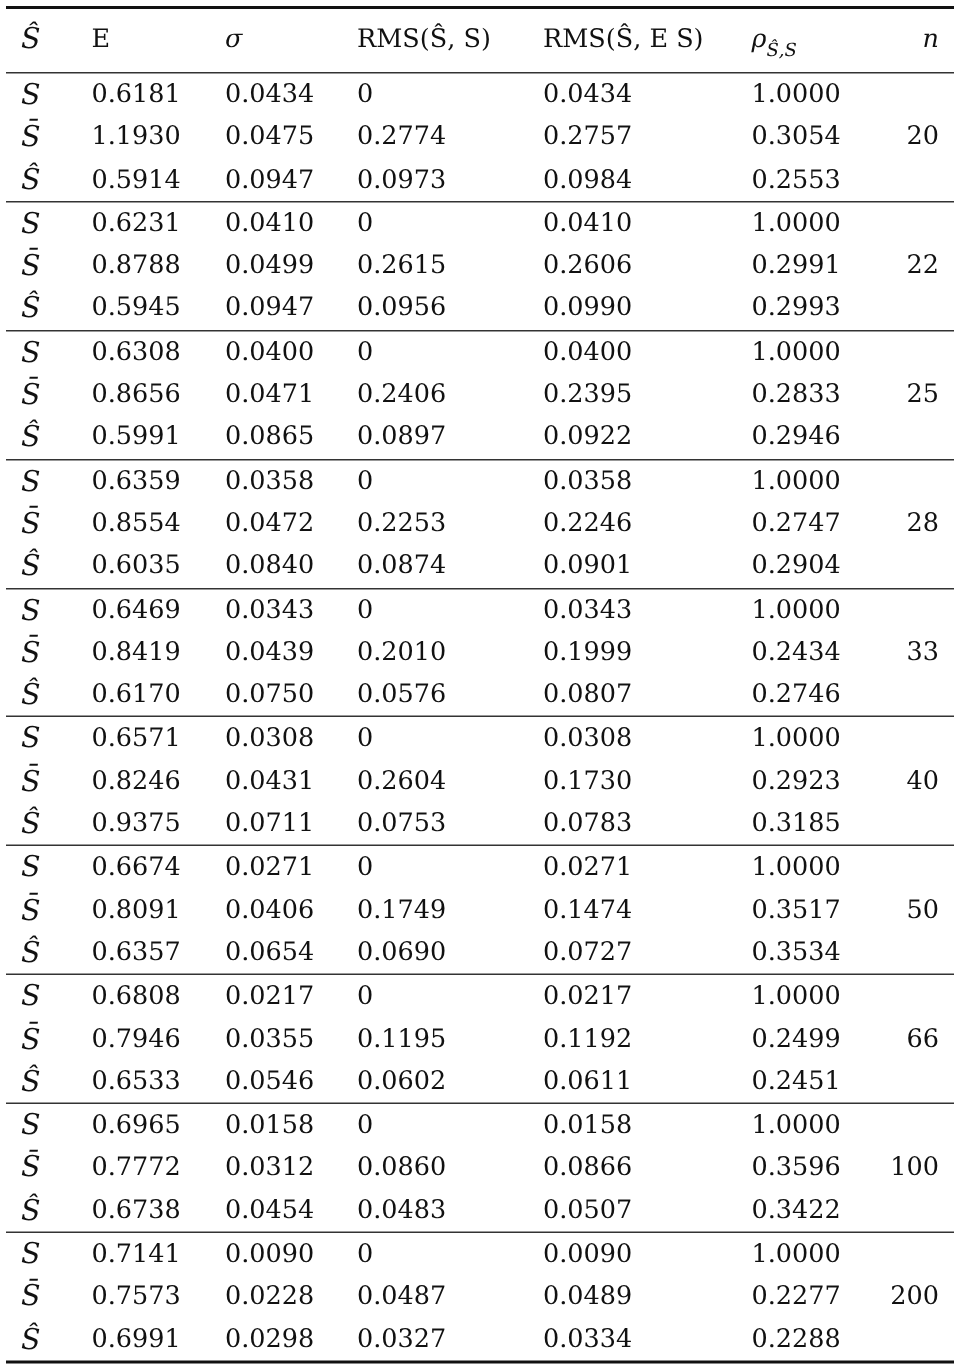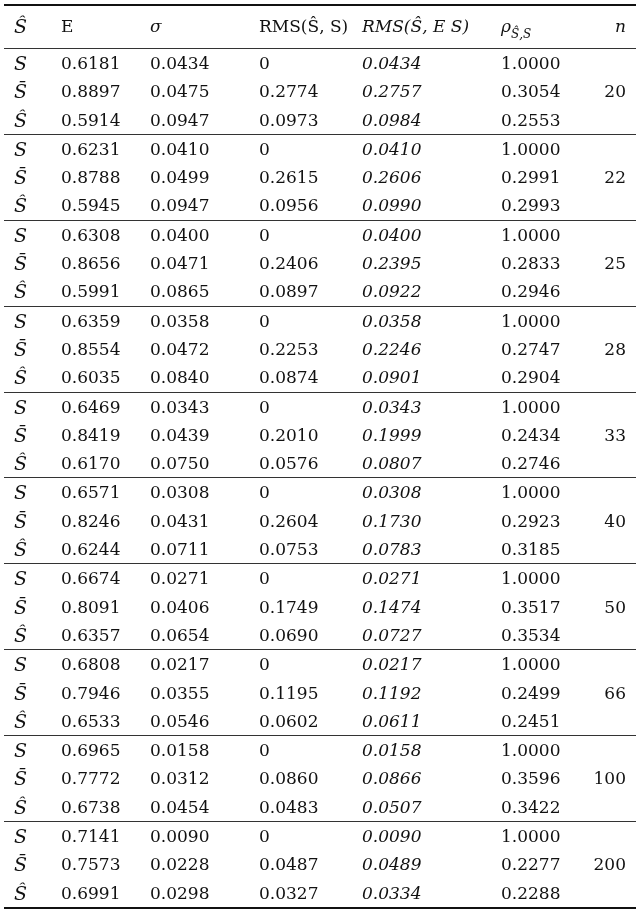--- a/index.html
+++ b/index.html
@@ -8,22 +8,22 @@
   .rule-thick { height:2px; background:#111; }
   .rule-mid { height:1px; background:#333; }
   .hdr { position:relative; height:42px; }
   .row { position:relative; height:28.3px; }
   .cell { position:absolute; top:0; font-size:17px; line-height:28px; white-space:nowrap; }
   .hdr .cell { line-height:40px; }
   .sym { font-style:italic; font-family:"DejaVu Serif", serif; font-size:19px; }
   .c0 { left:10px; }
   .c1 { left:57px; }
   .c2 { left:146px; }
-  .c3 { left:234px;margin-left:21px; }
-  .c4 { left:358px;font-style:italic; }
+  .c3 { left:234px; }
+  .c4 { left:358px; }
   .c5 { left:497px; }
   .c6 { right:10px; text-align:right; }
   .group { position:relative; }
   .sub { font-size:12px; vertical-align:-6px; font-style:italic;margin-top:41px; }
   .ital { font-style:italic; }
 </style>
 </head>
 <body>
 
 <div class="tbl">
@@ -43,21 +43,21 @@
         <div class="row">
           <span class="cell c0 sym">S</span>
           <span class="cell c1">0.6181</span>
           <span class="cell c2">0.0434</span>
           <span class="cell c3">0</span>
           <span class="cell c4">0.0434</span>
           <span class="cell c5">1.0000</span>
         </div>
         <div class="row">
           <span class="cell c0 sym">S̄</span>
-          <span class="cell c1">0.8897</span>
+          <span class="cell c1">1.1930</span>
           <span class="cell c2">0.0475</span>
           <span class="cell c3">0.2774</span>
           <span class="cell c4">0.2757</span>
           <span class="cell c5">0.3054</span>
           <span class="cell c6">20</span>
         </div>
         <div class="row">
           <span class="cell c0 sym">Ŝ</span>
           <span class="cell c1">0.5914</span>
           <span class="cell c2">0.0947</span>
@@ -192,21 +192,21 @@
           <span class="cell c0 sym">S̄</span>
           <span class="cell c1">0.8246</span>
           <span class="cell c2">0.0431</span>
           <span class="cell c3">0.2604</span>
           <span class="cell c4">0.1730</span>
           <span class="cell c5">0.2923</span>
           <span class="cell c6">40</span>
         </div>
         <div class="row">
           <span class="cell c0 sym">Ŝ</span>
-          <span class="cell c1">0.6244</span>
+          <span class="cell c1">0.9375</span>
           <span class="cell c2">0.0711</span>
           <span class="cell c3">0.0753</span>
           <span class="cell c4">0.0783</span>
           <span class="cell c5">0.3185</span>
         </div>
       </div>
       <div class="rule-mid"></div>
       <div class="group">
         <div class="row">
           <span class="cell c0 sym">S</span>

